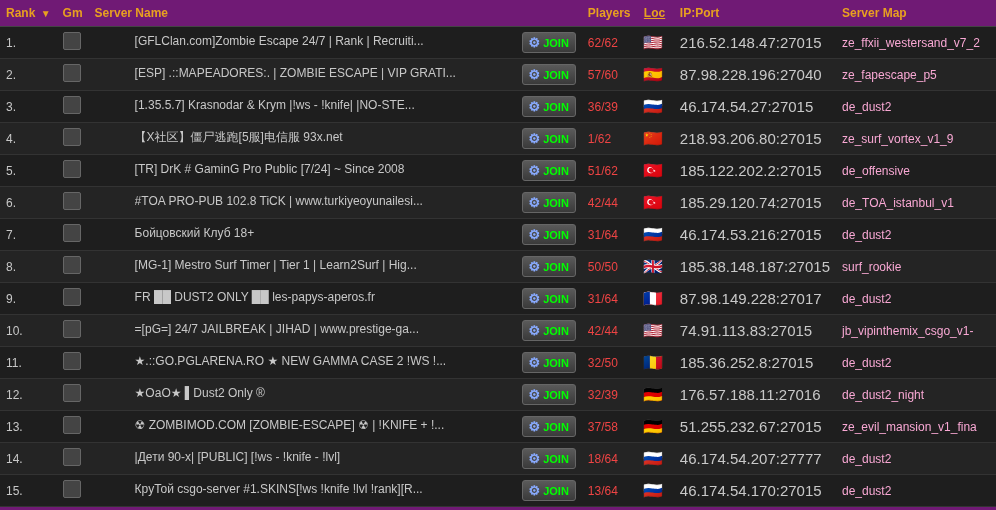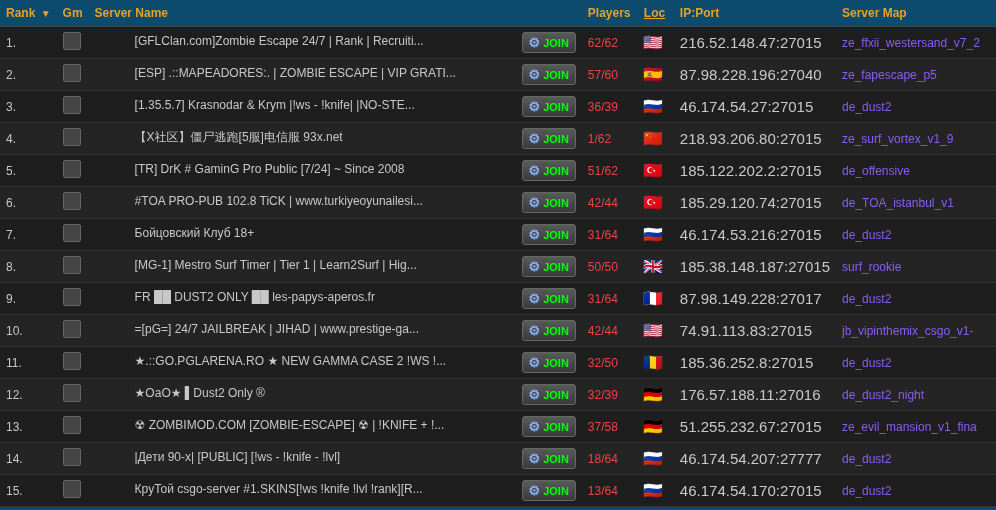--- a/index.html
+++ b/index.html
@@ -12,21 +12,21 @@
       overflow-x: hidden;
     }
     .table-container {
       width: 996px;
     }
     table {
       width: 100%;
       border-collapse: collapse;
     }
     thead tr, tfoot tr {
-      background: #0c4a6e;
+      background: #701a75;
       border-bottom: 1px solid #444;
     }
     thead th, tfoot th {
       padding: 6px 6px;
       text-align: left;
       color: #e8a020;
       font-weight: bold;
       font-size: 12px;
       white-space: nowrap;
     }
@@ -86,21 +86,21 @@
       color: #88aaff;
     }
     .players-val {
       color: #ef4444;
     }
     .ip-val {
       color: #c8c8c8;
       font-size: 15px;
     }
     .map-val {
-      color: #8b5cf6;
+      color: #f9a8d4;
     }
     .flag {
       width: 20px;
       height: 13px;
       display: inline-block;
       font-size: 16px;
       line-height: 1;
     }
     .gm-icon {
       width: 18px;

